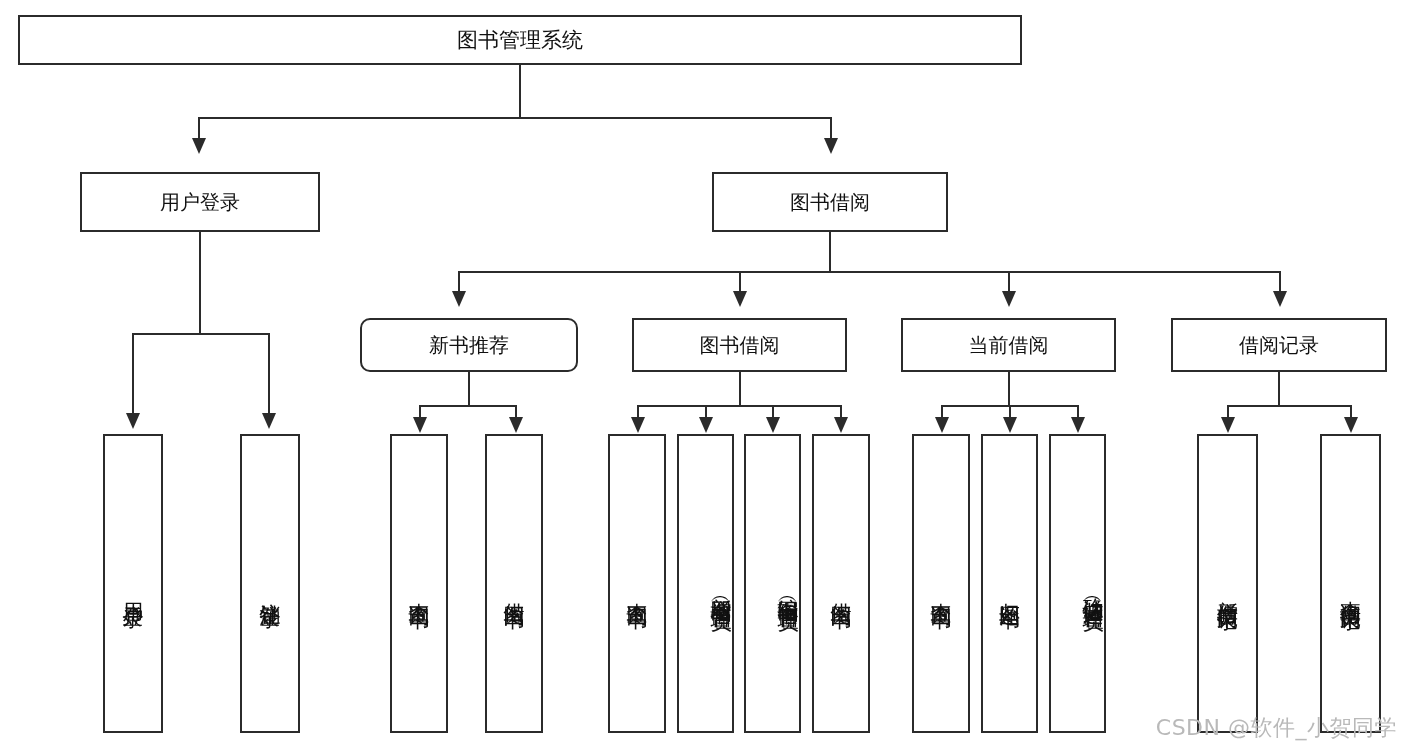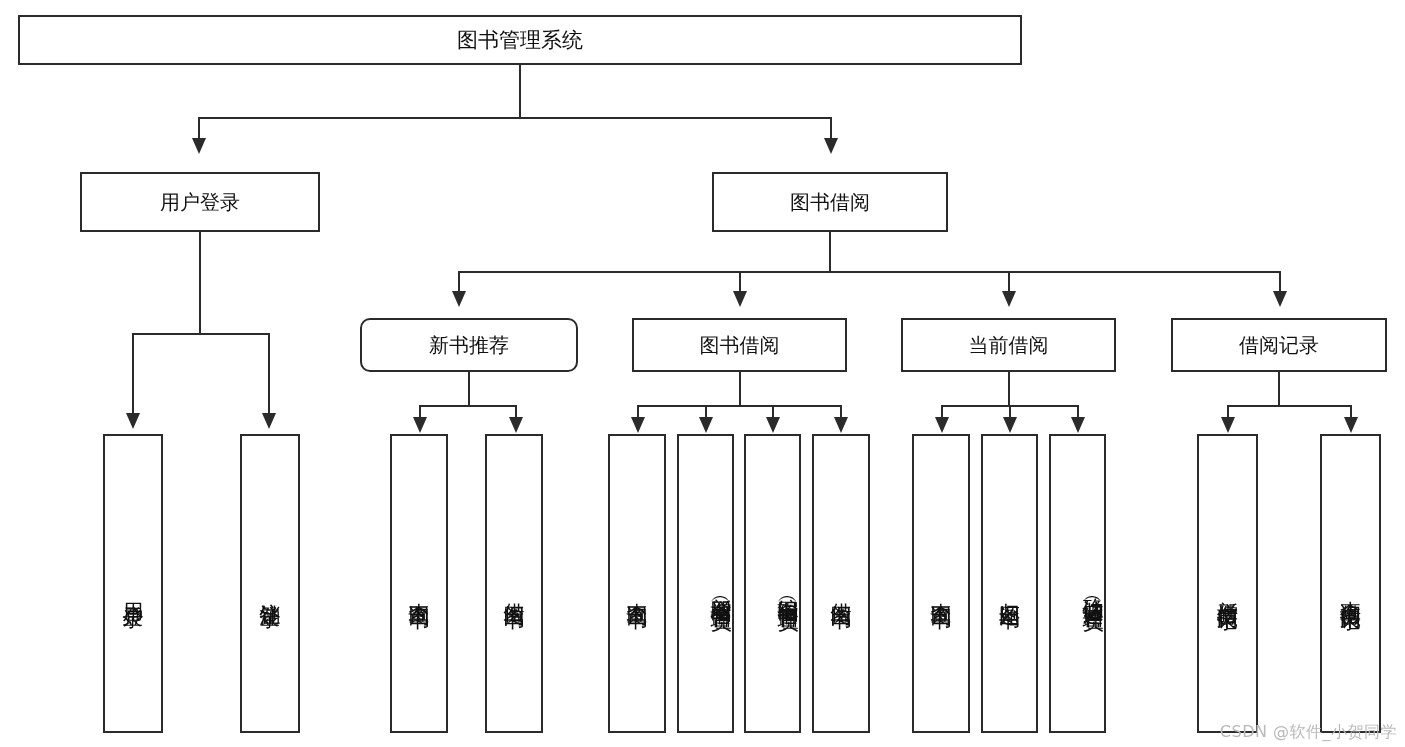--- a/index.html
+++ b/index.html
@@ -58,21 +58,21 @@
     width: 0;
     height: 0;
     border-left: 7px solid transparent;
     border-right: 7px solid transparent;
     border-top: 16px solid #2b2b2b;
   }
   #watermark {
     position: absolute;
     right: 8px;
     bottom: 4px;
-    font-size: 16px;
+    font-size: 22px;
     color: #b9b9b9;
     letter-spacing: 0.5px;
     white-space: nowrap;
   }
 </style>
 </head>
 <body>
 
 <div id="canvas">
 

